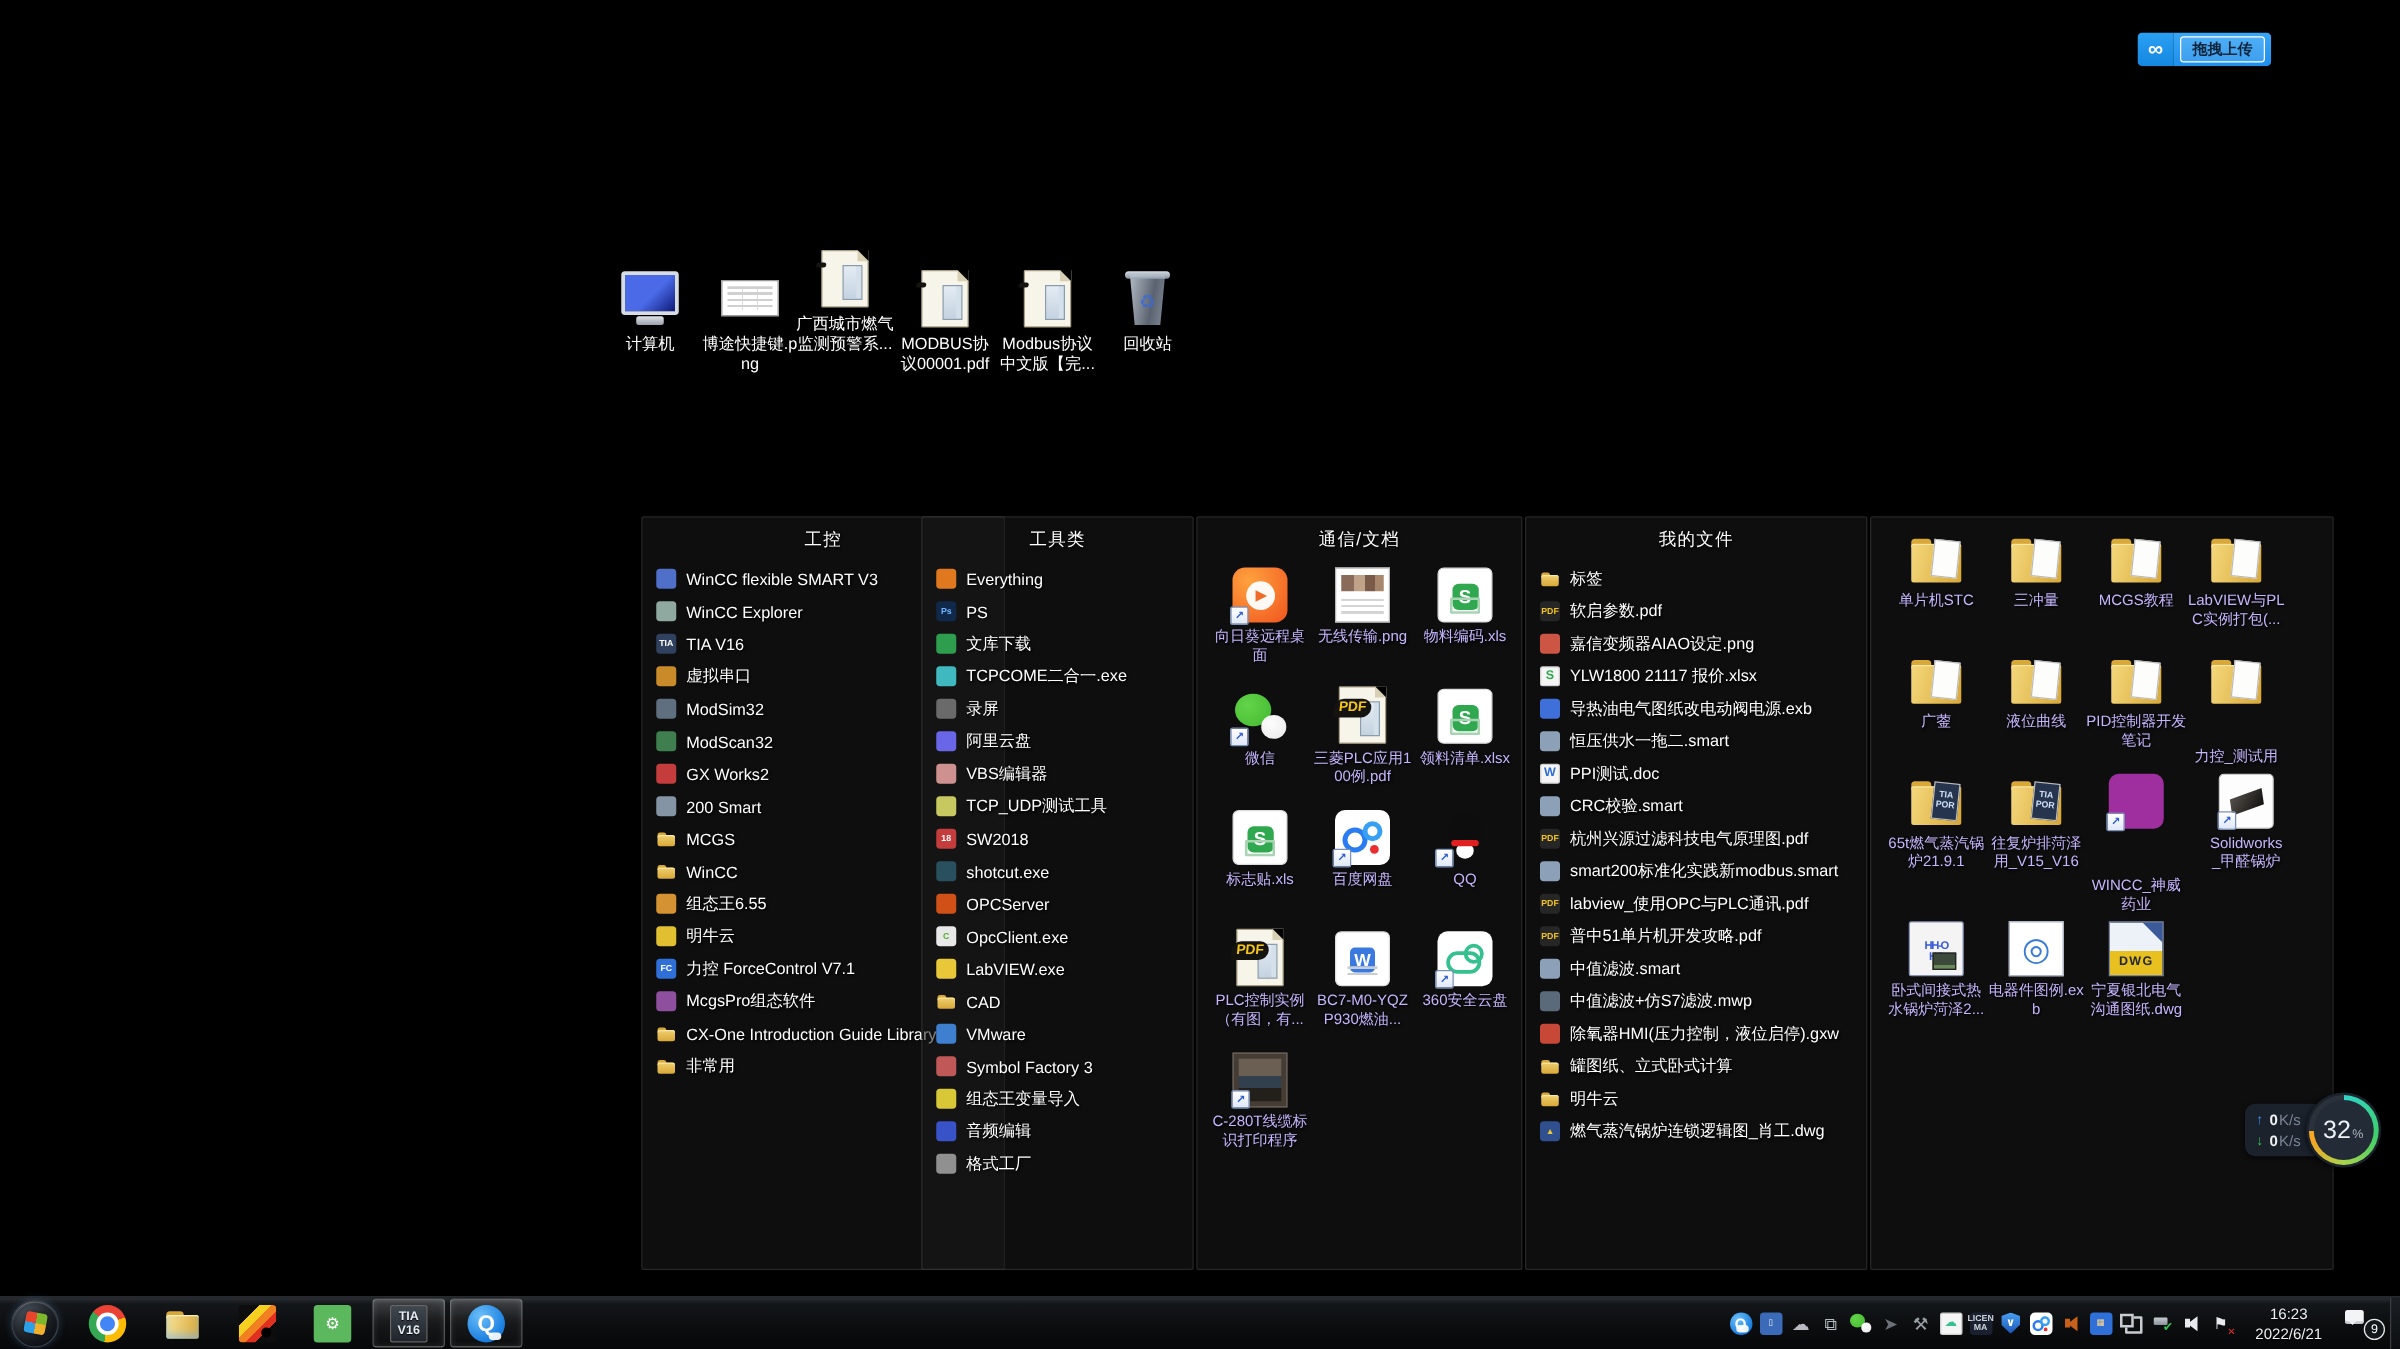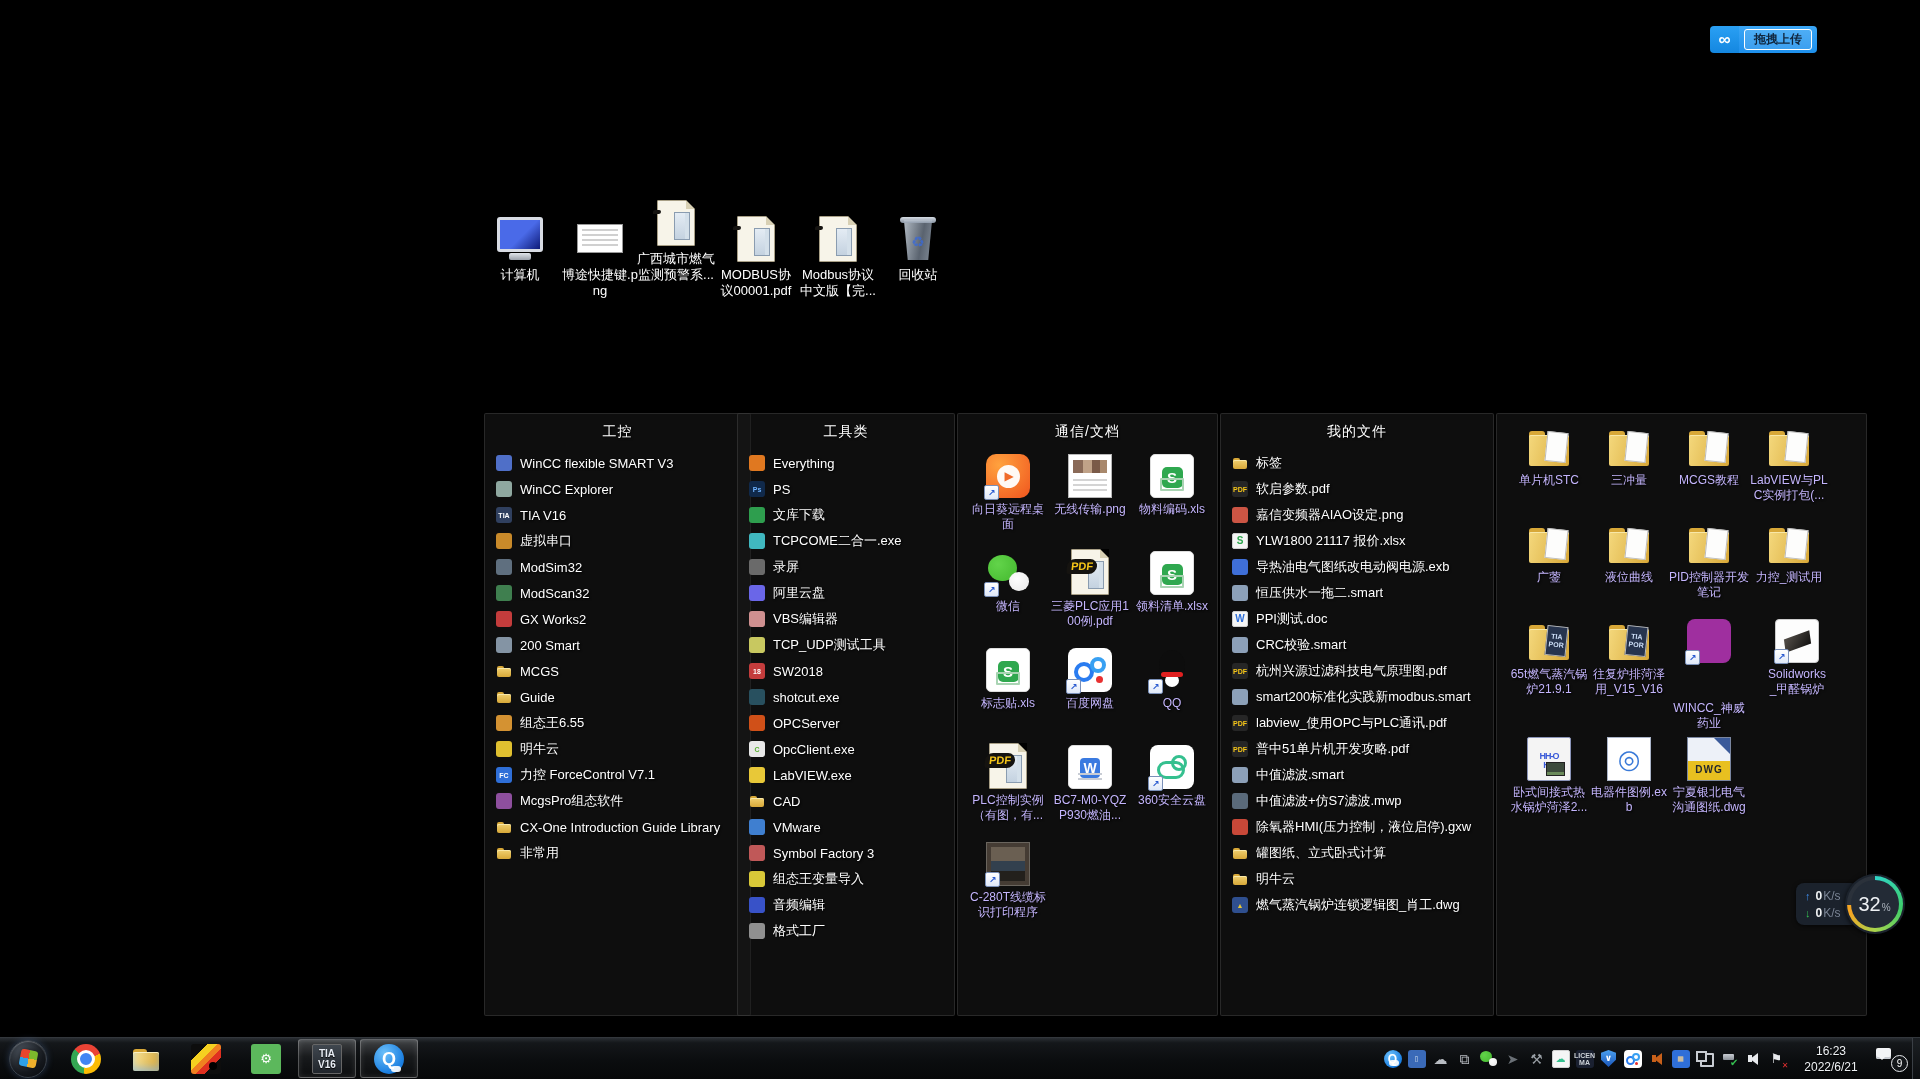--- a/index.html
+++ b/index.html
@@ -228,21 +228,21 @@
         <div class="ic-wrap">
           <span class="ic ic-recycle sz48">
             <i>♻</i>
           </span>
         </div>
         <div class="lbl">回收站</div>
       </div>
     </div>
 
   <div id="panels">
-      <div class="panel" style="left: 484px; top: 413px; width: 267px; height: 603px;">
+      <div class="panel" style="left: 513px; top: 413px; width: 291px; height: 603px;">
         <div class="panel-title">工控</div>
         <div class="plist">
           <div class="row">
             <span class="ic ic-tile sz16" style="--bg: #4f6fc8;">
               <i></i>
             </span>
             <span class="lbl">WinCC flexible SMART V3</span>
           </div>
           <div class="row">
             <span class="ic ic-tile sz16" style="--bg: #8fa8a0;">
@@ -289,21 +289,21 @@
           <div class="row">
             <span class="ic ic-folder sz16">
               <i></i>
             </span>
             <span class="lbl">MCGS</span>
           </div>
           <div class="row">
             <span class="ic ic-folder sz16">
               <i></i>
             </span>
-            <span class="lbl">Guide</span>
+            <span class="lbl">WinCC</span>
           </div>
           <div class="row">
             <span class="ic ic-tile sz16" style="--bg: #d49232;">
               <i></i>
             </span>
             <span class="lbl">组态王6.55</span>
           </div>
           <div class="row">
             <span class="ic ic-tile sz16" style="--bg: #e0c030; --fg: #333333;">
               <i></i>
@@ -734,21 +734,21 @@
             <div class="lbl">液位曲线</div>
           </div>
           <div class="cell" style="min-height: 97px;">
             <div class="ic-wrap">
               <span class="ic ic-folderbig sz44">
                 <i></i>
               </span>
             </div>
             <div class="lbl">PID控制器开发笔记</div>
           </div>
-          <div class="cell" style="min-height: 97px;">
+          <div class="cell" style="min-height: 97px; justify-content: space-between;">
             <div class="ic-wrap">
               <span class="ic ic-folderbig sz44">
                 <i></i>
               </span>
             </div>
             <div class="lbl">力控_测试用</div>
           </div>
           <div class="cell" style="min-height: 97px;">
             <div class="ic-wrap">
               <span class="ic ic-foldertia sz44">

